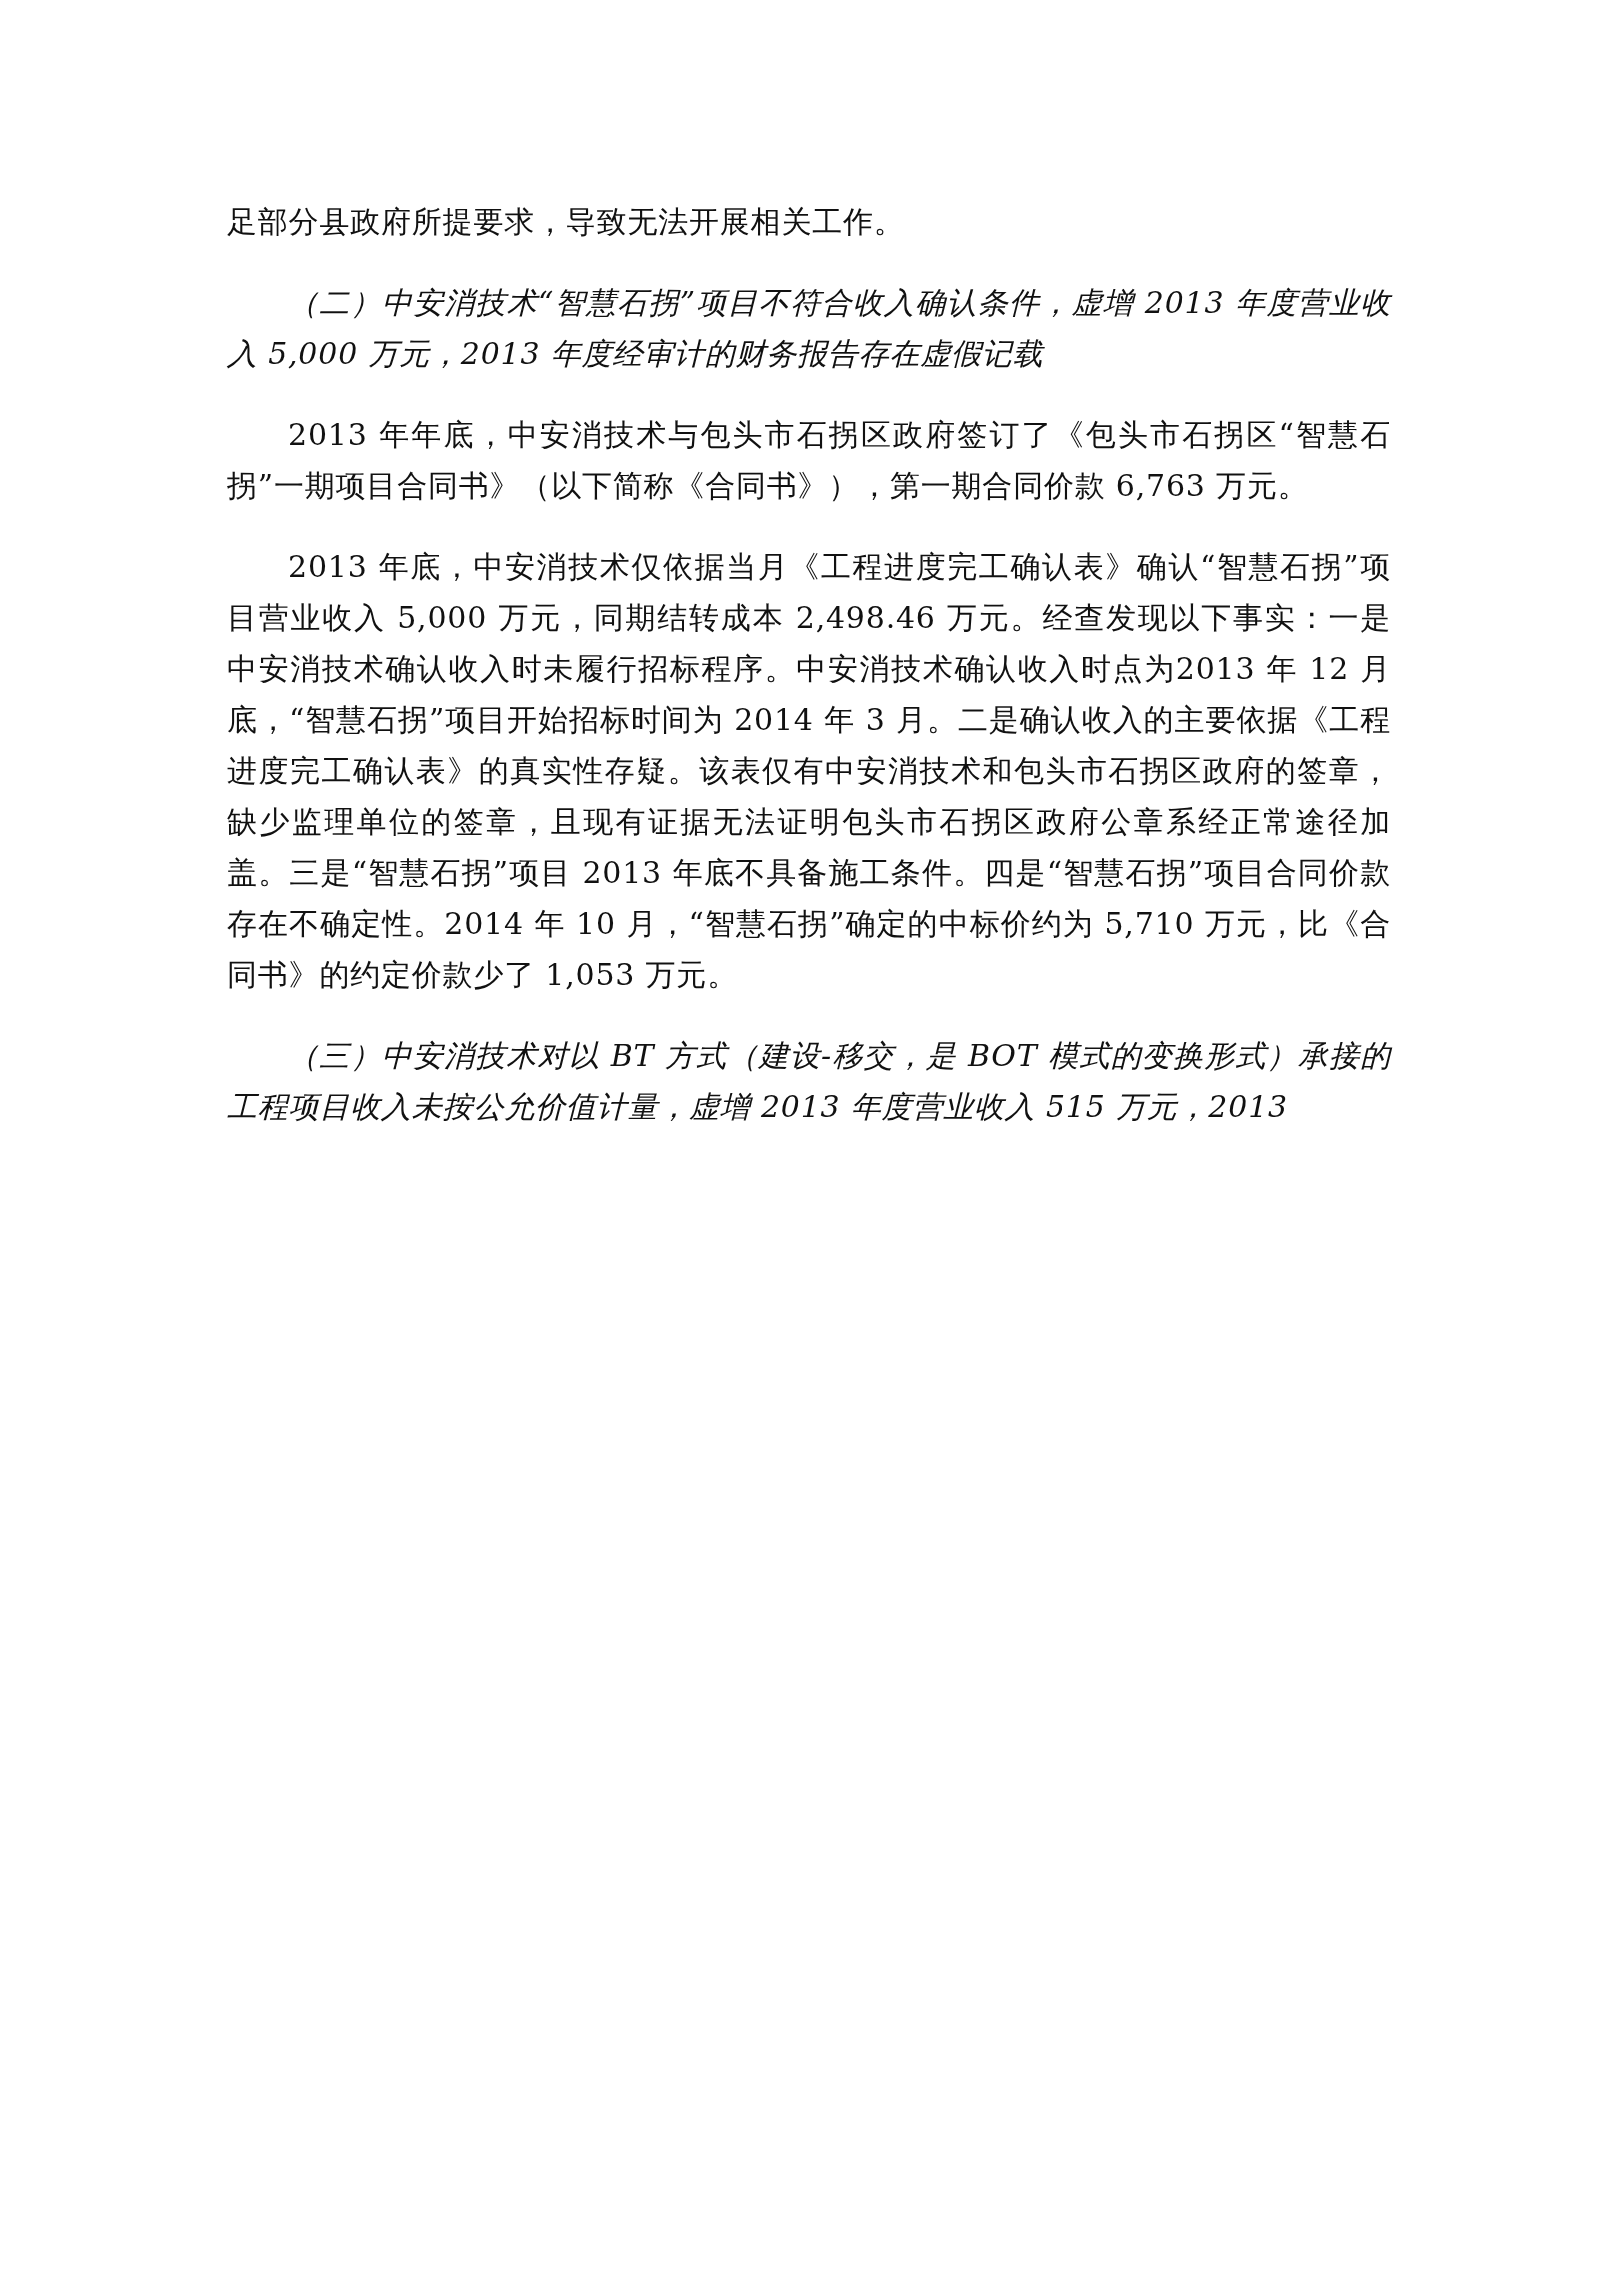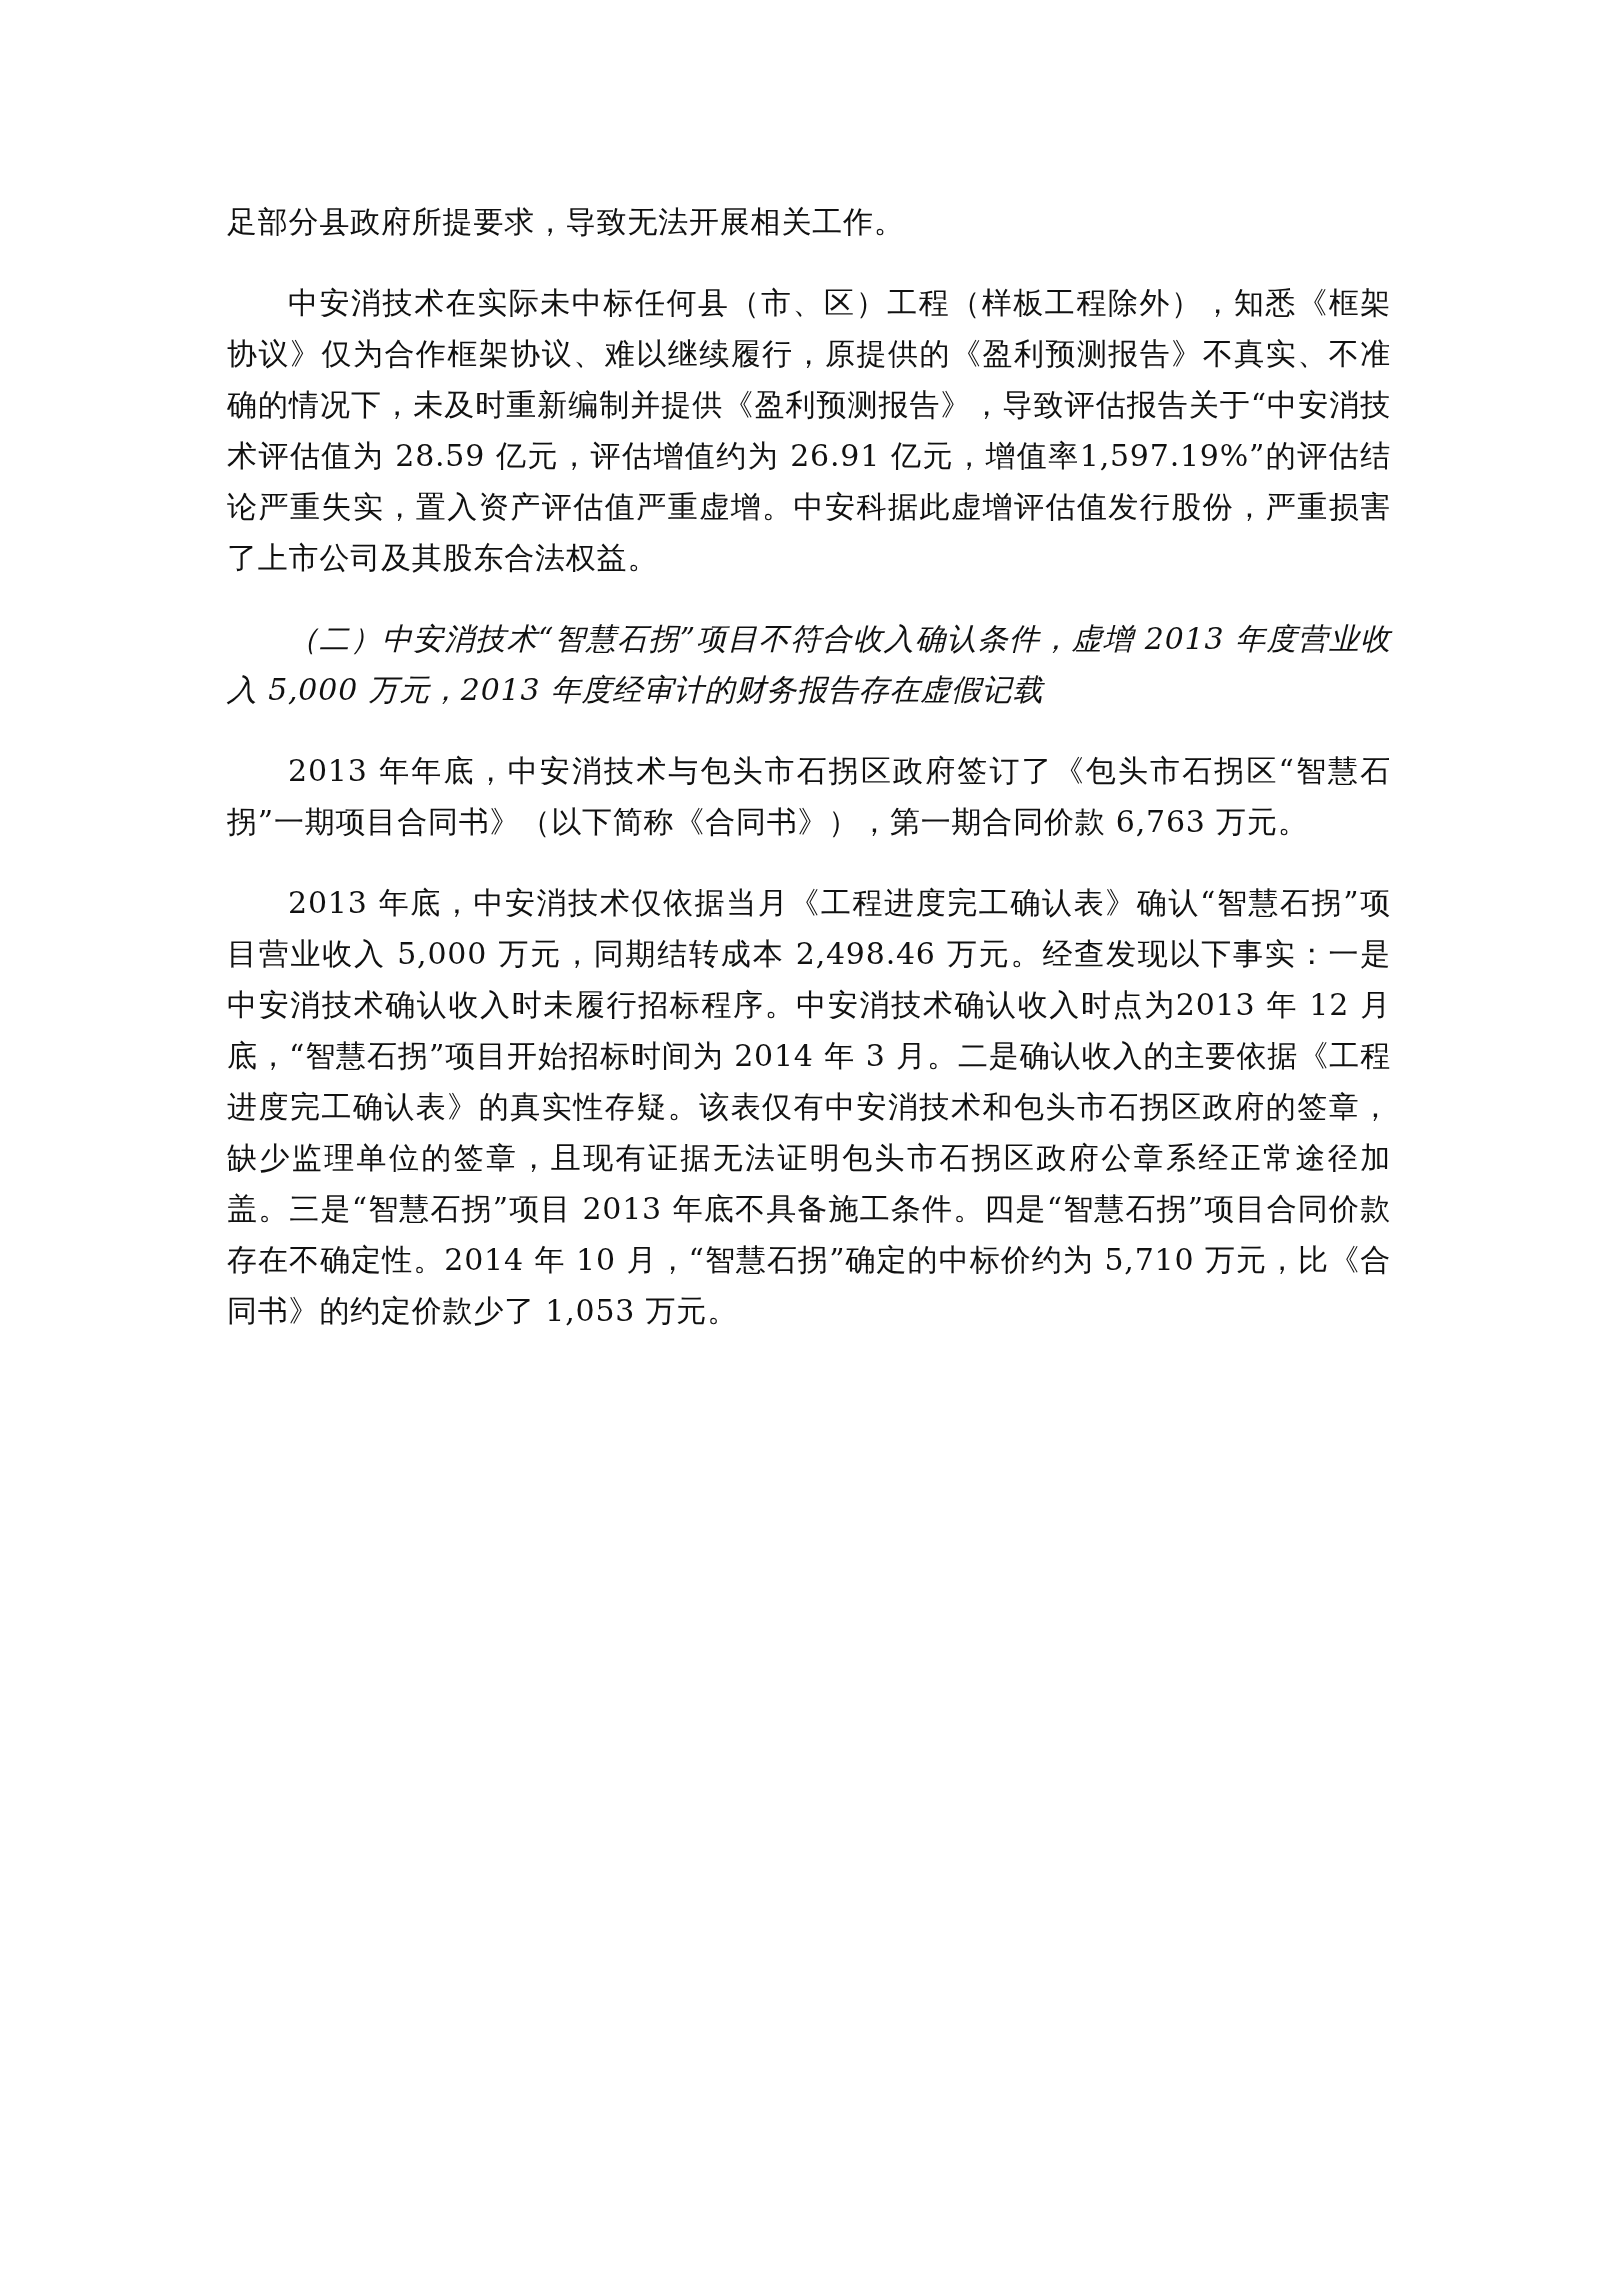--- a/index.html
+++ b/index.html
@@ -36,18 +36,18 @@
     .para.heading {
       text-indent: 61px;
       font-style: italic;
     }
   </style>
 </head>
 <body>
 
 <div class="page">
   <p class="para">足部分县政府所提要求，导致无法开展相关工作。</p>
-  <p class="para indent">中安消技术在实际未中标任何县（市、区）工程（样板工程除外），知悉《框架协议》仅为合作框架协议、难以继续履行，原提供的《盈利预测报告》不真实、不准确的情况下，未及时重新编制并提供《盈利预测报告》，导致评估报告关于“中安消技术评估值为 28.59 亿元，评估增值约为 26.91 亿元，增值率1,597.19%”的评估结论严重失实，置入资产评估值严重虚增。中安科据此虚增评估值发行股份，严重损害了上市公司及其股东合法权益。</p>
   <p class="para heading">（二）中安消技术“智慧石拐”项目不符合收入确认条件，虚增 2013 年度营业收入 5,000 万元，2013 年度经审计的财务报告存在虚假记载</p>
   <p class="para indent">2013 年年底，中安消技术与包头市石拐区政府签订了《包头市石拐区“智慧石拐”一期项目合同书》（以下简称《合同书》），第一期合同价款 6,763 万元。</p>
   <p class="para indent">2013 年底，中安消技术仅依据当月《工程进度完工确认表》确认“智慧石拐”项目营业收入 5,000 万元，同期结转成本 2,498.46 万元。经查发现以下事实：一是中安消技术确认收入时未履行招标程序。中安消技术确认收入时点为2013 年 12 月底，“智慧石拐”项目开始招标时间为 2014 年 3 月。二是确认收入的主要依据《工程进度完工确认表》的真实性存疑。该表仅有中安消技术和包头市石拐区政府的签章，缺少监理单位的签章，且现有证据无法证明包头市石拐区政府公章系经正常途径加盖。三是“智慧石拐”项目 2013 年底不具备施工条件。四是“智慧石拐”项目合同价款存在不确定性。2014 年 10 月，“智慧石拐”确定的中标价约为 5,710 万元，比《合同书》的约定价款少了 1,053 万元。</p>
+  <p class="para heading">（三）中安消技术对以 BT 方式（建设-移交，是 BOT 模式的变换形式）承接的工程项目收入未按公允价值计量，虚增 2013 年度营业收入 515 万元，2013</p>
 </div>
 
 
 </body></html>

